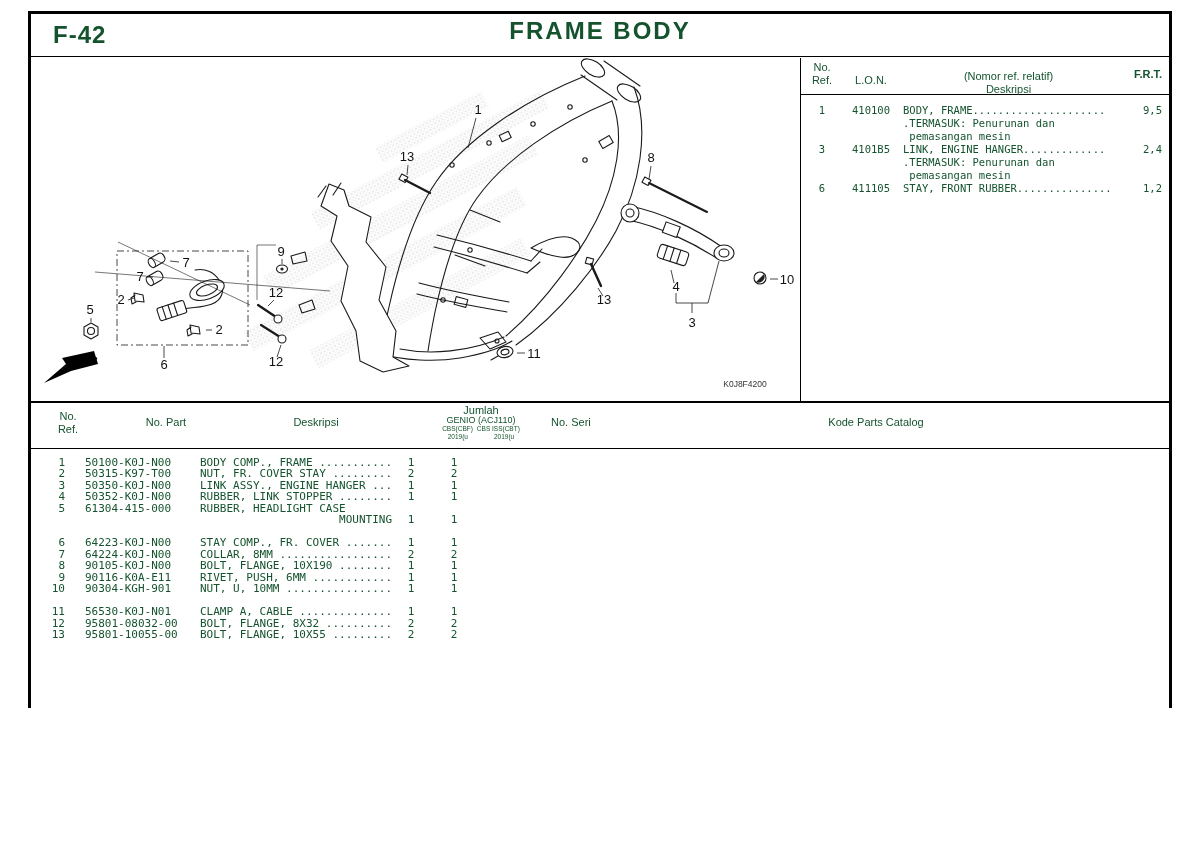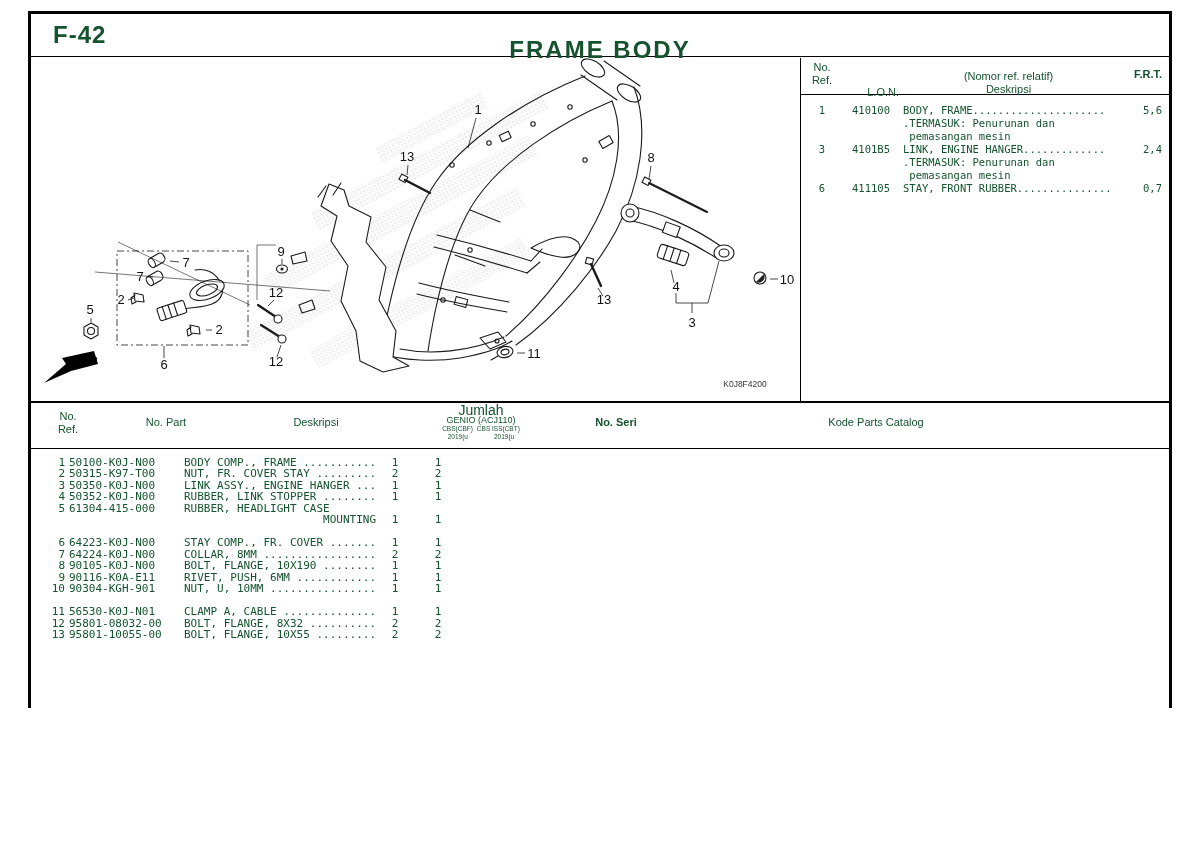--- a/index.html
+++ b/index.html
@@ -2,50 +2,50 @@
 <html><head>
 <meta charset="utf-8">
 <style>
   html,body{margin:0;padding:0;background:#fff;}
   .canvas{position:relative;width:1200px;height:708px;background:#ffffff;overflow:hidden;
           font-family:"Liberation Sans",sans-serif;color:#14532d;}
   .page{position:absolute;left:28px;top:11px;width:1138px;height:801px;border:3px solid #000;background:#fff;}
   
   .hdr{position:absolute;left:0;top:0;width:100%;height:42px;border-bottom:1.5px solid #000;}
   .hdr-code{position:absolute;left:22px;top:7px;font-size:24px;font-weight:bold;letter-spacing:1px;}
-  .hdr-title{position:absolute;left:0;top:22px;width:100%;text-align:center;font-size:24px;font-weight:bold;letter-spacing:2px;}
+  .hdr-title{position:absolute;left:0;top:3px;width:100%;text-align:center;font-size:24px;font-weight:bold;letter-spacing:2px;}
   
   .refpanel{position:absolute;left:769px;top:44px;width:369px;height:343px;border-left:1.5px solid #000;}
   .ref-head{position:absolute;left:0;top:0;width:100%;height:36px;border-bottom:1.5px solid #000;display:flex;font-size:11px;}
   .rh-ref{width:42px;text-align:center;padding-top:3px;line-height:13px;}
-  .rh-lon{width:56px;text-align:right;padding-top:28px;}
+  .rh-lon{width:56px;text-align:center;padding-top:16px;}
   .rh-desc{flex:1;text-align:center;padding-top:12px;line-height:13px;}
   .rh-frt{width:44px;text-align:right;padding:10px 8px 0 0;font-weight:bold;}
   .ref-rows{position:absolute;left:0;top:46px;width:100%;font-family:"DejaVu Sans Mono",monospace;font-size:10.5px;line-height:13px;}
   .rrow{display:flex;}
   .rr-ref{width:42px;text-align:center;}
   .rr-lon{width:56px;text-align:center;}
   .rr-desc{flex:1;padding-left:4px;white-space:pre;}
   .rr-frt{width:40px;text-align:right;padding-right:8px;}
   
   .ptable-head{position:absolute;left:0;top:387px;width:100%;height:45px;border-top:2px solid #000;border-bottom:1.5px solid #000;font-size:11px;}
   .ph-ref{position:absolute;left:14px;top:7px;width:46px;text-align:center;line-height:13px;}
   .ph-part{position:absolute;left:70px;top:13px;width:130px;text-align:center;}
   .ph-desc{position:absolute;left:210px;top:13px;width:150px;text-align:center;}
   .ph-jumlah{position:absolute;left:385px;top:2px;width:130px;text-align:center;line-height:10px;}
-  .ph-jumlah .l1{font-size:14px;}
+  .ph-jumlah .l1{font-size:11px;}
   .ph-jumlah .l2{font-size:9px;}
   .ph-variants{display:flex;justify-content:center;gap:4px;font-size:6.5px;line-height:8px;}
   .ph-years{display:flex;justify-content:center;gap:26px;font-size:6.5px;line-height:8px;}
-  .ph-seri{position:absolute;left:520px;top:13px;width:130px;text-align:center;font-weight:bold;}
+  .ph-seri{position:absolute;left:520px;top:13px;width:130px;text-align:left;}
   .ph-kode{position:absolute;left:655px;top:13px;width:380px;text-align:center;}
   .ptable-rows{position:absolute;left:0;top:443px;width:100%;font-family:"DejaVu Sans Mono",monospace;font-size:11px;line-height:11.4px;}
   .prow{display:flex;}
   .pr-ref{width:34px;text-align:right;}
-  .pr-part{width:100px;margin-left:4px;white-space:pre;}
+  .pr-part{width:100px;margin-left:20px;white-space:pre;}
   .pr-desc{width:29ch;margin-left:15px;white-space:pre;}
   .pr-desc.right{text-align:right;}
   .pr-q1{width:38px;text-align:center;}
   .pr-q2{width:48px;text-align:center;}
   .pgap{height:12px;}
   
   .diagram{position:absolute;left:0;top:44px;}
   .callout{font-family:"Liberation Sans",sans-serif;font-size:13px;fill:#111;}
   .footer-date{position:absolute;left:12px;top:825px;width:1200px;text-align:center;font-size:12px;font-weight:bold;letter-spacing:1px;}
 </style>
@@ -241,21 +241,21 @@
           <div>(Nomor ref. relatif)</div>
           <div>Deskripsi</div>
         </div>
         <div class="rh-frt">F.R.T.</div>
       </div>
       <div class="ref-rows">
         <div class="rrow">
           <div class="rr-ref">1</div>
           <div class="rr-lon">410100</div>
           <div class="rr-desc">BODY, FRAME.....................</div>
-          <div class="rr-frt">5,6</div>
+          <div class="rr-frt">9,5</div>
         </div>
         <div class="rrow">
           <div class="rr-ref"></div>
             <div class="rr-lon"></div>
           <div class="rr-desc">.TERMASUK: Penurunan dan</div>
             <div class="rr-frt"></div>
         </div>
         <div class="rrow">
           <div class="rr-ref"></div>
             <div class="rr-lon"></div>
@@ -277,21 +277,21 @@
         <div class="rrow">
           <div class="rr-ref"></div>
             <div class="rr-lon"></div>
           <div class="rr-desc"> pemasangan mesin</div>
             <div class="rr-frt"></div>
         </div>
         <div class="rrow">
           <div class="rr-ref">6</div>
           <div class="rr-lon">411105</div>
           <div class="rr-desc">STAY, FRONT RUBBER...............</div>
-          <div class="rr-frt">0,7</div>
+          <div class="rr-frt">1,2</div>
         </div>
       </div>
     </div>
 
     <div class="ptable-head">
       <div class="ph-ref">
         <div>No.</div>
         <div>Ref.</div>
       </div>
       <div class="ph-part">No. Part</div>

